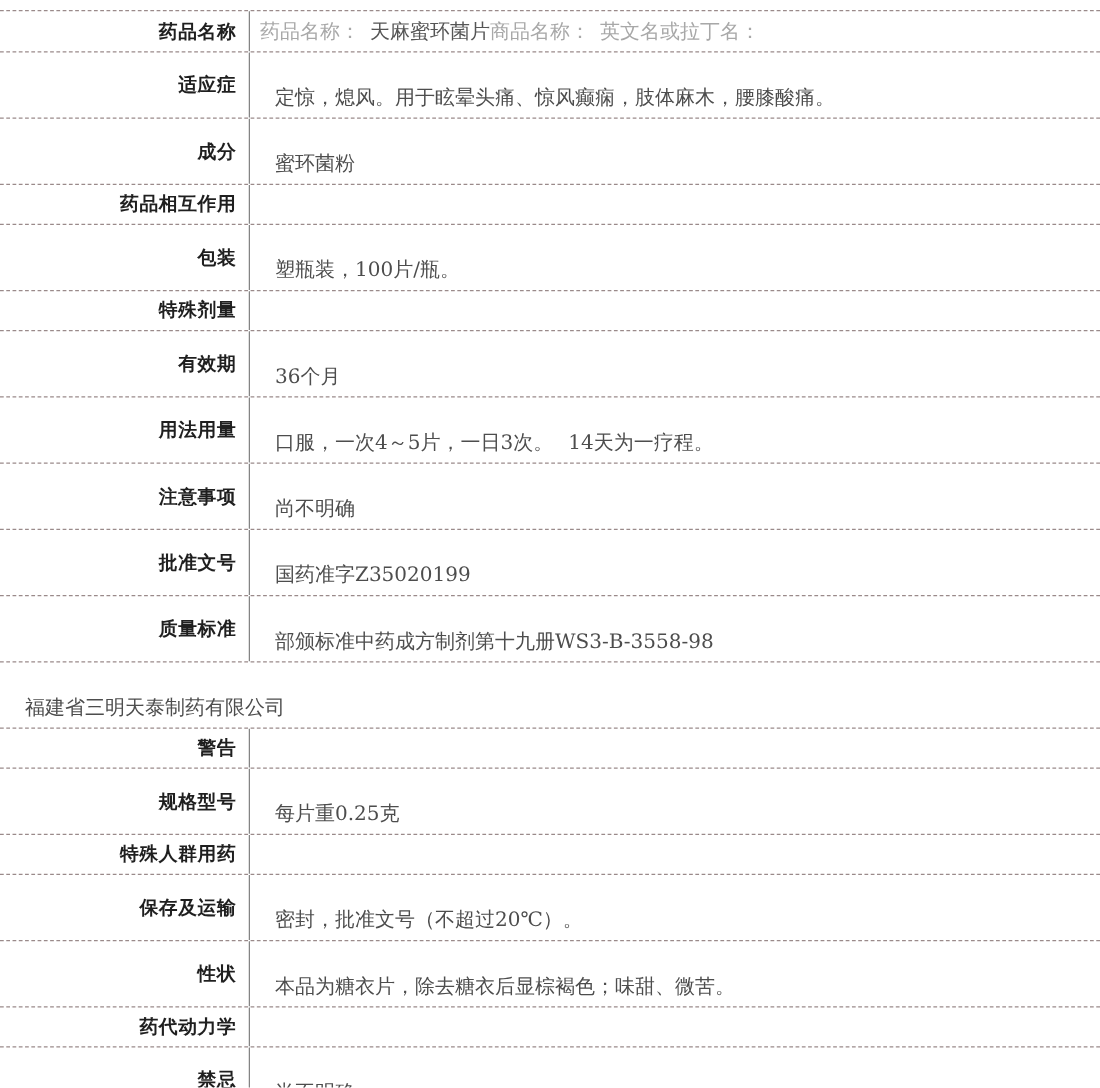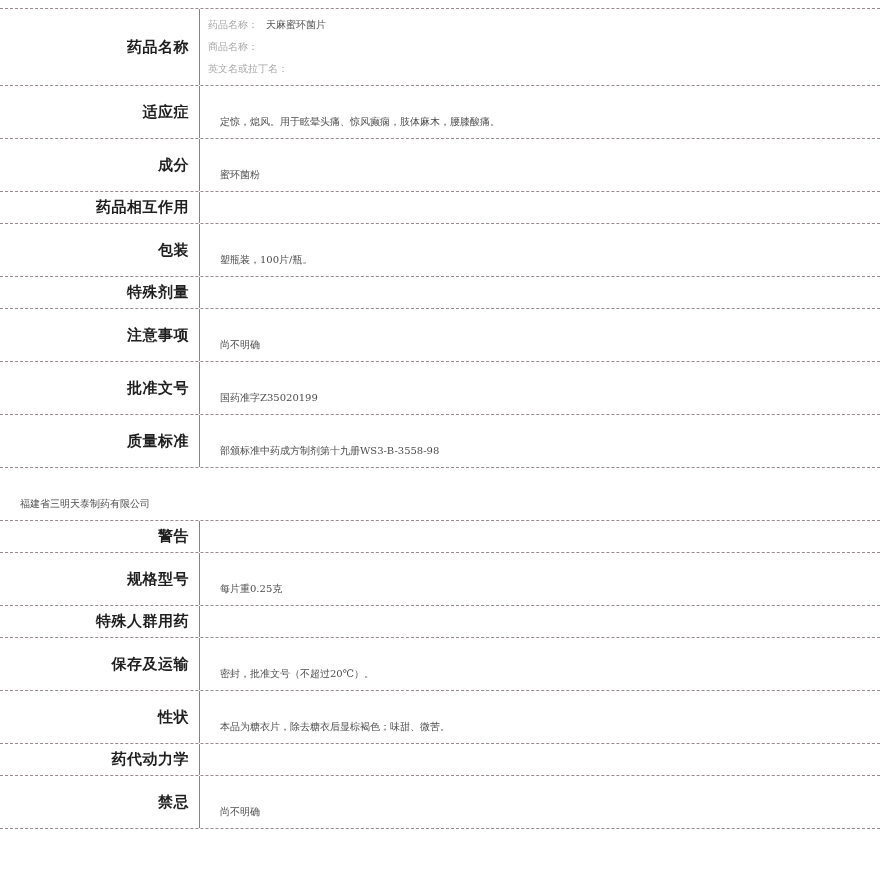--- a/index.html
+++ b/index.html
@@ -33,24 +33,24 @@
     justify-content: flex-end;
     padding-right: 10px;
     font-size: 15px;
     font-weight: bold;
     color: #1f1f1f;
     letter-spacing: 0.5px;
   }
   .value-cell {
     flex: 1;
     display: flex;
-    flex-direction: column;
+    flex-direction: row;
     justify-content: flex-start;
     padding: 5px 10px 5px 8px;
-    font-size: 10px;
+    font-size: 16px;
     color: #4d4d4d;
     line-height: 22px;
   }
   .line.plain {
     padding-left: 12px;
     margin-top: 20px;
   }
   .muted {
     color: #a8a8a8;
   }
@@ -104,21 +104,35 @@
     <div class="value-cell">
   <div class="line plain">塑瓶装，100片/瓶。</div>
 </div>
   </div>
 
   <div class="row">
     <div class="label-cell">特殊剂量</div>
     <div class="value-cell"></div>
   </div>
 
-
+  <div class="row">
+    <div class="label-cell">有效期</div>
+    <div class="value-cell">
+  <div class="line plain">36个月</div>
+</div>
+  </div>
+
+  <div class="row">
+    <div class="label-cell">用法用量</div>
+    <div class="value-cell">
+  <div class="line plain">口服，一次4～5片，一日3次。</div>
+
+  <div class="line plain">14天为一疗程。</div>
+</div>
+  </div>
 
   <div class="row">
     <div class="label-cell">注意事项</div>
     <div class="value-cell">
   <div class="line plain">尚不明确</div>
 </div>
   </div>
 
   <div class="row">
     <div class="label-cell">批准文号</div>

